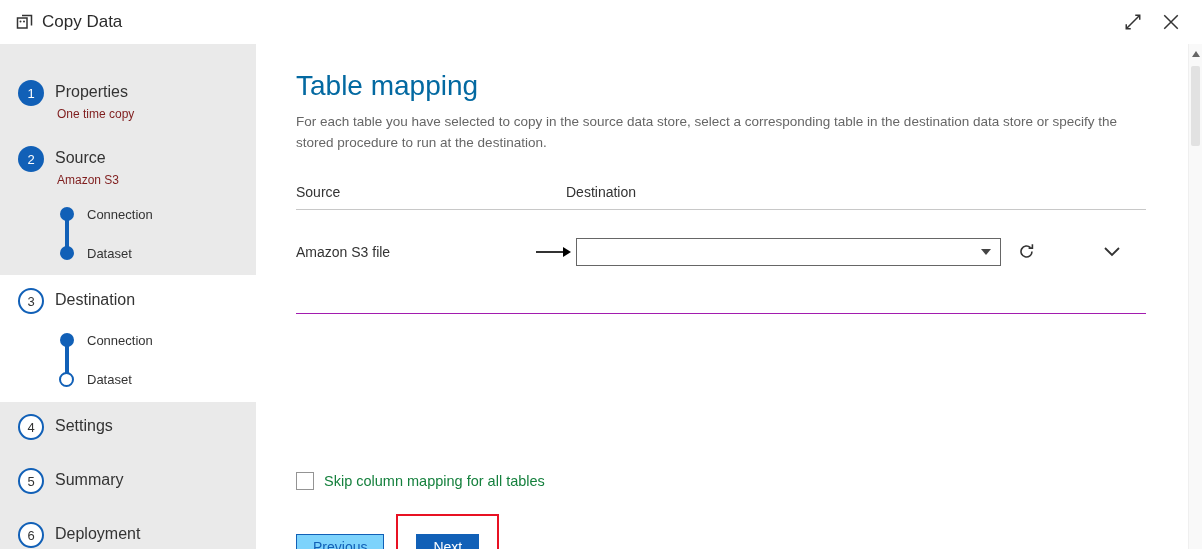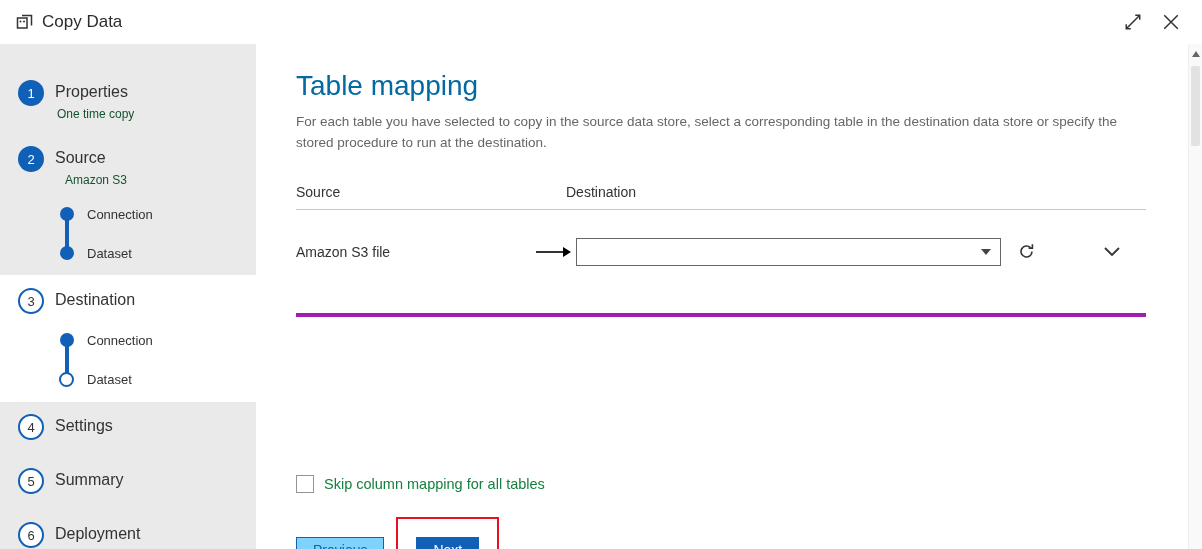--- a/index.html
+++ b/index.html
@@ -16,35 +16,35 @@
   .win-close { right:22px; }
 
   
   .sidebar { position:absolute; top:44px; left:0; bottom:0; width:256px; background:#eaeaea; }
   .active-block { position:absolute; top:231px; left:0; width:256px; height:127px; background:#ffffff; }
   .step-circle { position:absolute; width:26px; height:26px; border-radius:50%;
                  display:flex; align-items:center; justify-content:center; font-size:13px; }
   .step-circle.filled { background:#1160b7; color:#fff; }
   .step-circle.outlined { background:#fff; border:2px solid #1160b7; color:#333; }
   .step-label { position:absolute; font-size:16px; color:#333; cursor:pointer; }
-  .step-sub { position:absolute; font-size:12px; color:#14532d; }
+  .step-sub { position:absolute; font-size:12px; color:#7f1d1d; }
   .connector { position:absolute; left:65px; width:4px; background:#1160b7; }
   .dot { position:absolute; width:14px; height:14px; border-radius:50%; background:#1160b7; }
   .dot.open { background:#fff; border:2px solid #1160b7; width:15px; height:15px; }
   .substep-label { position:absolute; font-size:13px; color:#333; cursor:pointer; }
 
   
   .main { position:absolute; top:44px; left:256px; right:14px; bottom:0; background:#fff; padding-left:40px; }
   .page-title { margin-top:26px; font-size:28px; font-weight:400; color:#0369a1; }
   .desc { margin-top:10px; max-width:852px; font-size:13.5px; line-height:1.55; color:#666; }
   .cols { display:flex; width:850px; margin-top:30px; padding-bottom:9px;
           border-bottom:1px solid #c8c8c8; font-size:14px; color:#333; }
   .col-src { width:270px; }
   .maprow { display:flex; align-items:center; width:850px; padding:28px 0 47px;
-            border-bottom:4px solid #a21caf;justify-content:space-between; }
+            border-bottom:1px solid #a21caf;justify-content:space-between; }
   .src-name { width:240px; font-size:14px; color:#333; }
   .arrow-icon { width:36px; margin-right:4px; display:flex; align-items:center; }
   .dropdown { width:425px; height:28px; border:1px solid #666; background:#fff; display:flex;
               align-items:center; justify-content:space-between; padding:0 9px; cursor:pointer; }
   .dd-value { font-size:13px; color:#333; }
   .caret { width:0; height:0; border-left:5px solid transparent; border-right:5px solid transparent;
            border-top:6px solid #444; }
   .refresh { margin-left:16px; cursor:pointer; display:flex; align-items:center; }
   .chev { margin-left:auto; margin-right:26px; cursor:pointer; display:flex; align-items:center; }
   .checkbox-row { margin-top:158px; display:flex; align-items:center; }
@@ -95,21 +95,21 @@
 
   <div class="sidebar">
     <div class="active-block"></div>
 
     <div class="step-circle filled" style="left:18px; top:36px;">1</div>
     <div class="step-label" style="left:55px; top:39px;">Properties</div>
     <div class="step-sub" style="left:57px; top:63px;">One time copy</div>
 
     <div class="step-circle filled" style="left:18px; top:102px;">2</div>
     <div class="step-label" style="left:55px; top:105px;">Source</div>
-    <div class="step-sub" style="left:65px; top:129px;">Amazon S3</div>
+    <div class="step-sub" style="left:57px; top:129px;">Amazon S3</div>
     <div class="connector" style="top:170px; height:39px;"></div>
     <div class="dot" style="left:60px; top:163px;"></div>
     <div class="substep-label" style="left:87px; top:163px;">Connection</div>
     <div class="dot" style="left:60px; top:202px;"></div>
     <div class="substep-label" style="left:87px; top:202px;">Dataset</div>
 
     <div class="step-circle outlined" style="left:18px; top:244px;">3</div>
     <div class="step-label" style="left:55px; top:247px;">Destination</div>
     <div class="connector" style="top:296px; height:39px;"></div>
     <div class="dot" style="left:60px; top:289px;"></div>

